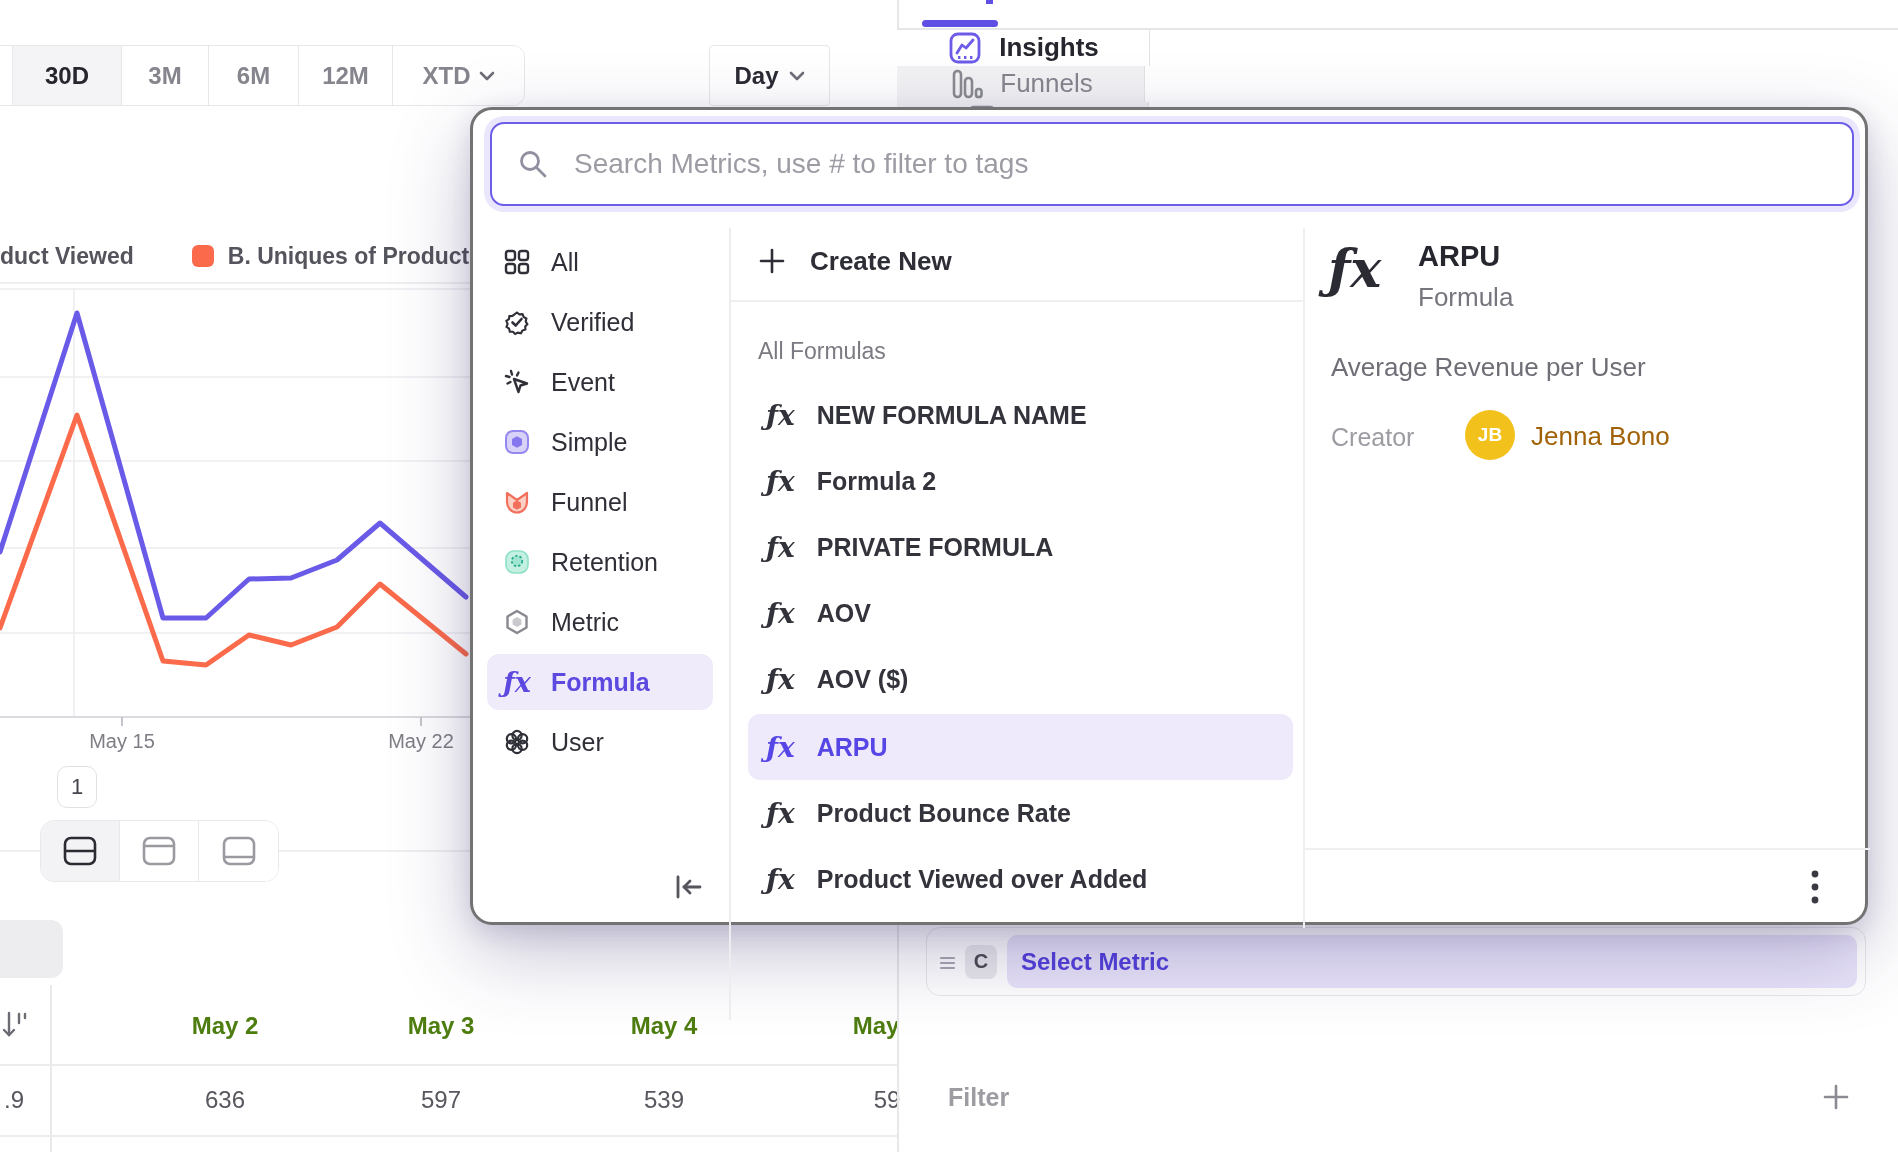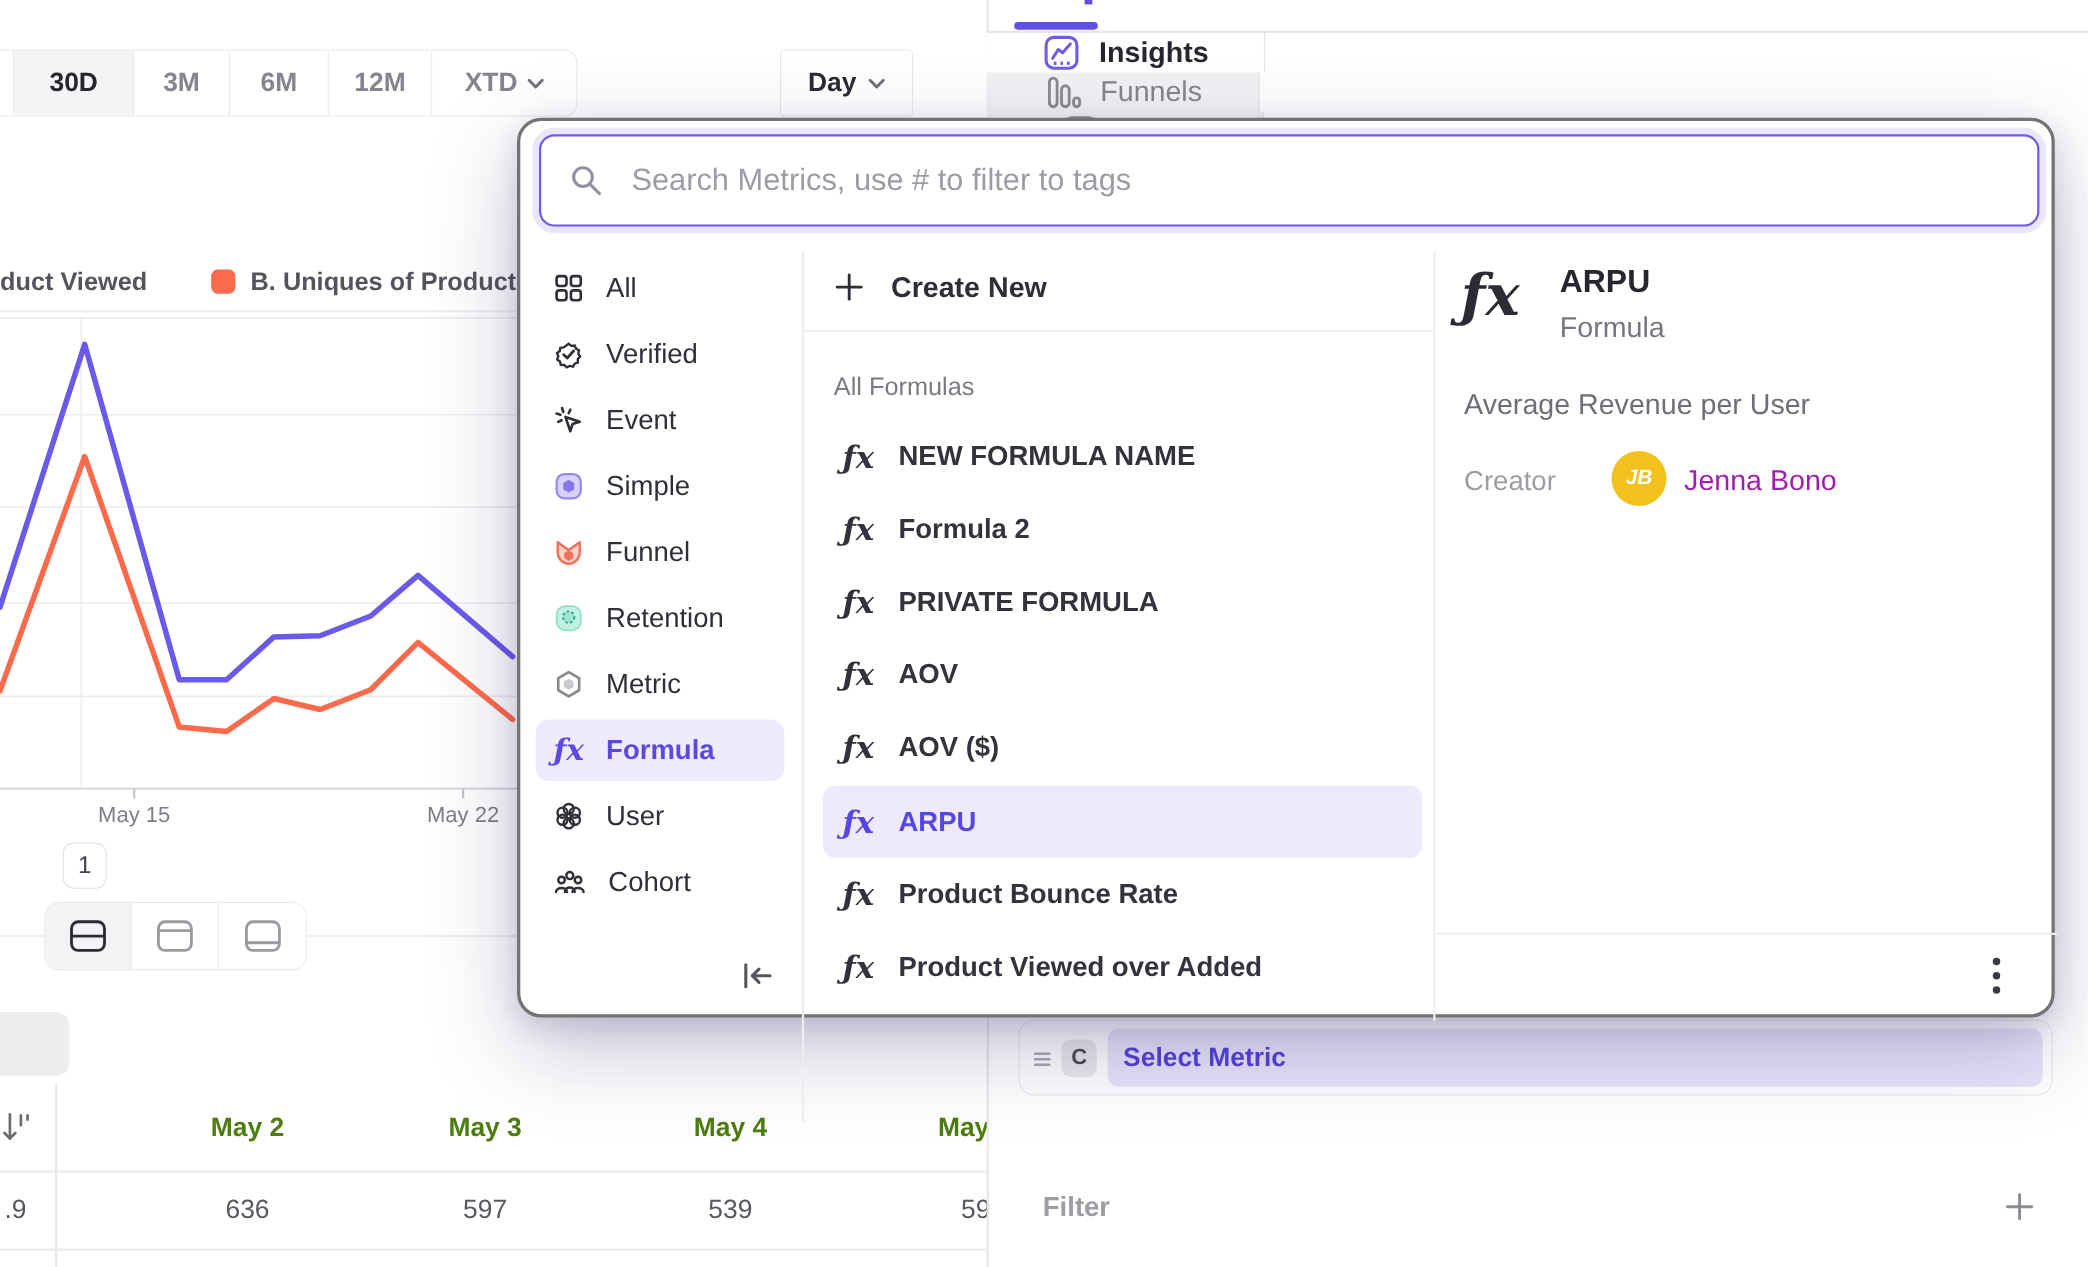--- a/index.html
+++ b/index.html
@@ -339,33 +339,20 @@
             <circle cx="19.6" cy="10.8" r="4.6"></circle>
             <circle cx="19.6" cy="17.2" r="4.6"></circle>
           <circle cx="14" cy="20.5" r="4.6"></circle>
             <circle cx="8.4" cy="17.2" r="4.6"></circle>
             <circle cx="8.4" cy="10.8" r="4.6"></circle>
         </g>
       </svg>
       <span>User</span>
     </div>
 
-    <div class="cat-item" style="top:664px;">
-      <svg width="30" height="28" viewBox="0 0 30 28">
-        <g fill="none" stroke="#2F2F37" stroke-width="2.2" stroke-linecap="round">
-          <circle cx="15" cy="8" r="3.2"></circle>
-          <circle cx="7.5" cy="12" r="3"></circle>
-            <circle cx="22.5" cy="12" r="3"></circle>
-          <path d="M2.5,23 c0,-5 10,-5 10,0"></path>
-          <path d="M10.5,23 c0,-5.5 9,-5.5 9,0"></path>
-          <path d="M17.5,23 c0,-5 10,-5 10,0"></path>
-        </g>
-      </svg>
-      <span>Cohort</span>
-    </div>
 
     <svg class="abs" style="left:198px;top:760px;" width="36" height="34" viewBox="0 0 36 34">
       <g stroke="#55555C" stroke-width="2.8" stroke-linecap="round" fill="none">
         <line x1="7" y1="7" x2="7" y2="27"></line>
         <line x1="29" y1="17" x2="13" y2="17"></line>
         <polyline points="19,11 13,17 19,23" stroke-linejoin="round"></polyline>
       </g>
     </svg>
 
     <div class="abs vline" style="left:830px;top:118px;height:700px;background:#EFEFF2;"></div>
@@ -415,24 +402,24 @@
         <span class="fx" style="font-size:28px;">ƒx</span>
         <span>Product Viewed over Added</span>
       </div>
 
     <div>
       <span class="fx abs" style="left:855px;top:128px;font-size:52px;color:#2B2B33;">ƒx</span>
       <div class="abs" style="left:945px;top:130px;color:#26262E;font-size:29px;font-weight:700;">ARPU</div>
       <div class="abs" style="left:945px;top:172px;color:#76767E;font-size:26px;">Formula</div>
       <div class="abs" style="left:858px;top:242px;color:#6E6E76;font-size:26px;">Average Revenue per User</div>
       <div class="abs" style="left:858px;top:313px;color:#9C9CA3;font-size:25px;">Creator</div>
-      <div class="abs" id="creator-avatar" style="left: 992px; top: 300px; width: 50px; height: 50px; border-radius: 50%; display: flex; align-items: center; justify-content: center; color: rgb(255, 255, 255); font-size: 19px; font-weight: 700; background: rgb(242, 193, 28); font-style: italic;">
+      <div class="abs" id="creator-avatar" style="left: 992px; top: 300px; width: 50px; height: 50px; border-radius: 50%; display: flex; align-items: center; justify-content: center; color: rgb(255, 255, 255); font-size: 19px; font-weight: 700; background: rgb(242, 193, 28);">
           <span>JB</span>
         </div>
-      <div class="abs" style="left:1058px;top:311px;color:#a21caf;font-size:26px;">Jenna Bono</div>
+      <div class="abs" style="left:1058px;top:311px;color:#a16207;font-size:26px;">Jenna Bono</div>
       <div class="abs hline" style="left:831px;top:738px;width:566px;background:#EFEFF2;"></div>
       <svg class="abs" style="left:1335px;top:758px;" width="14" height="40" viewBox="0 0 14 40">
         <g fill="#3A3A42">
             <circle cx="7" cy="6" r="3.4"></circle>
             <circle cx="7" cy="19" r="3.4"></circle>
             <circle cx="7" cy="32" r="3.4"></circle>
           </g>
       </svg>
     </div>
   </div>

